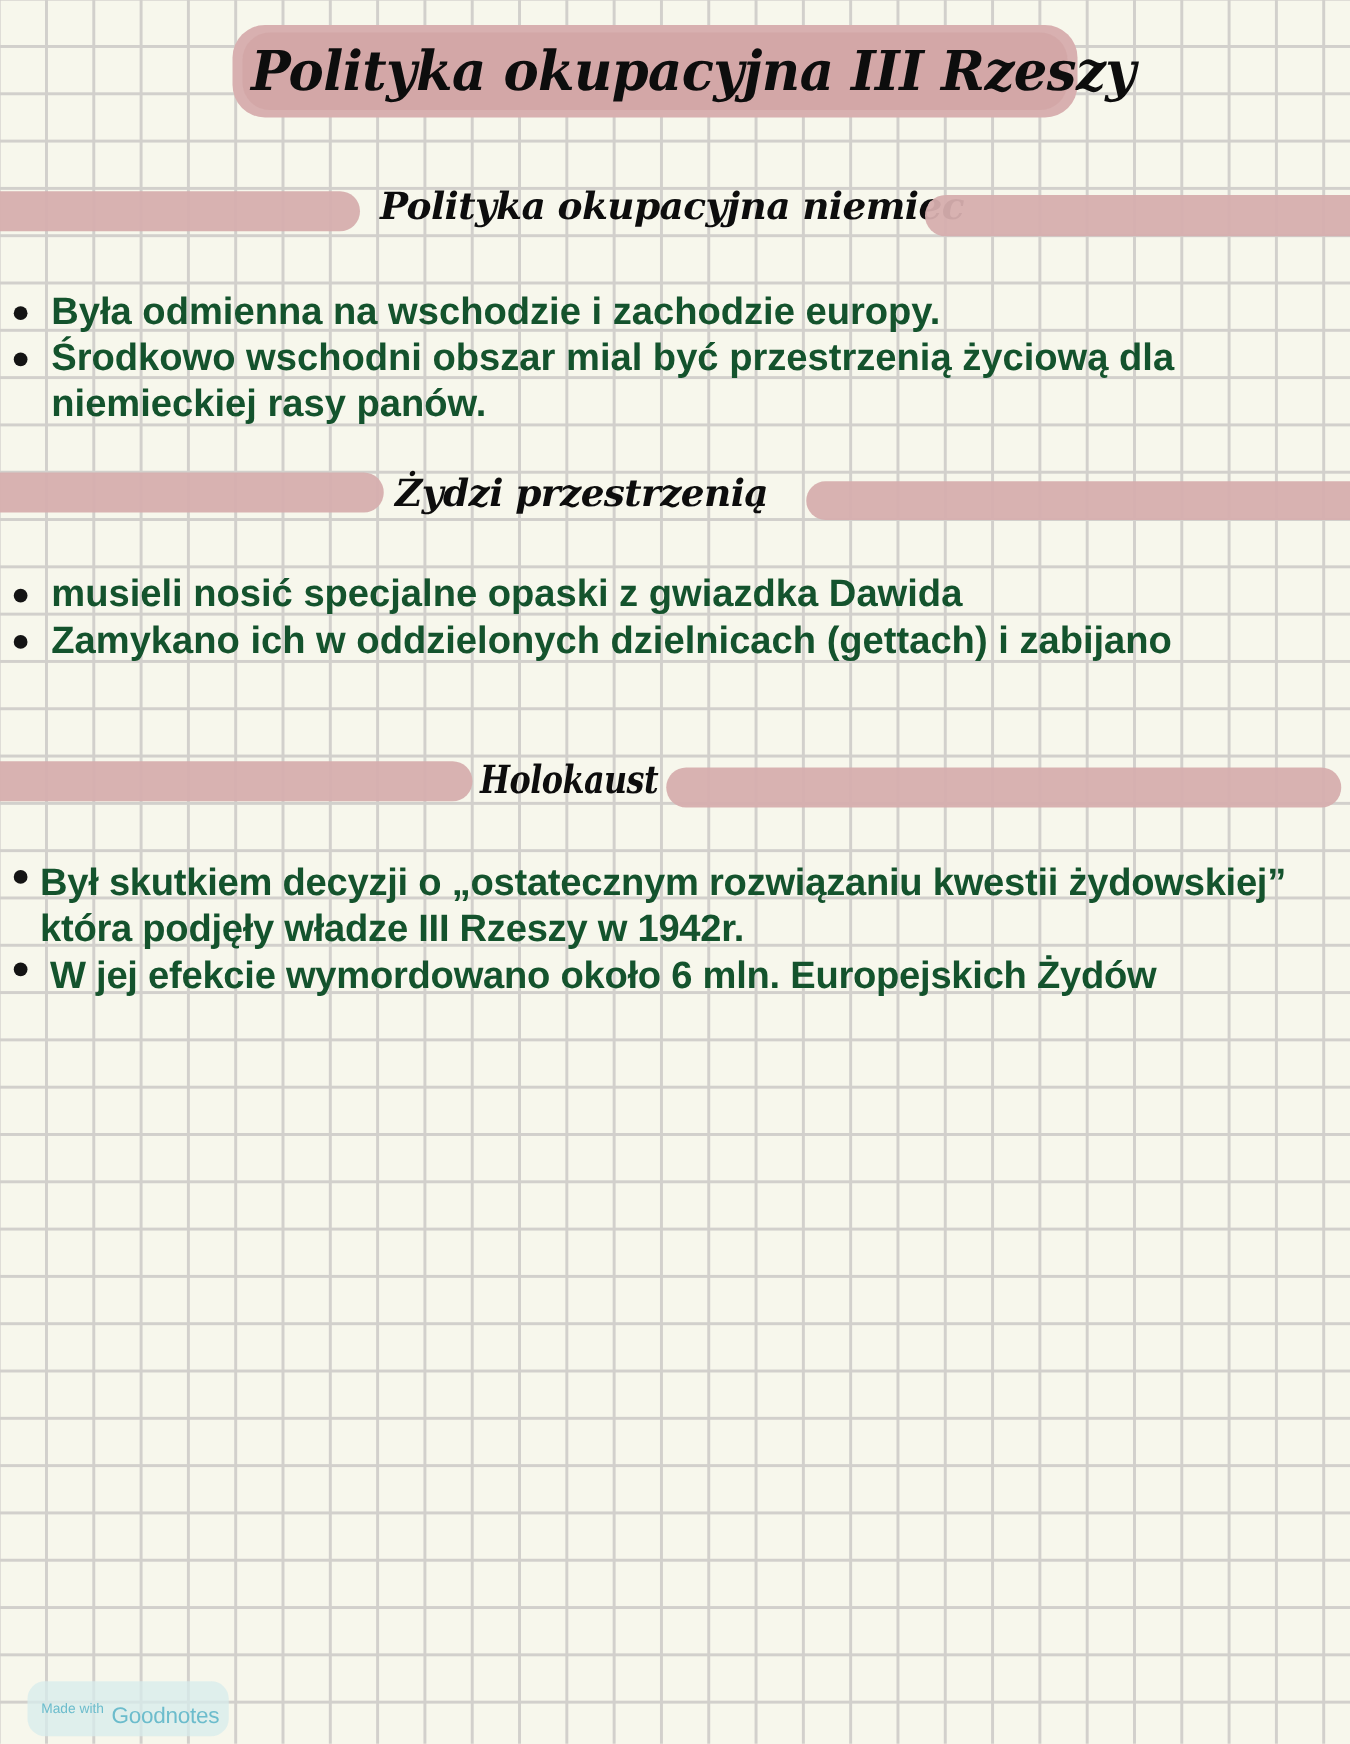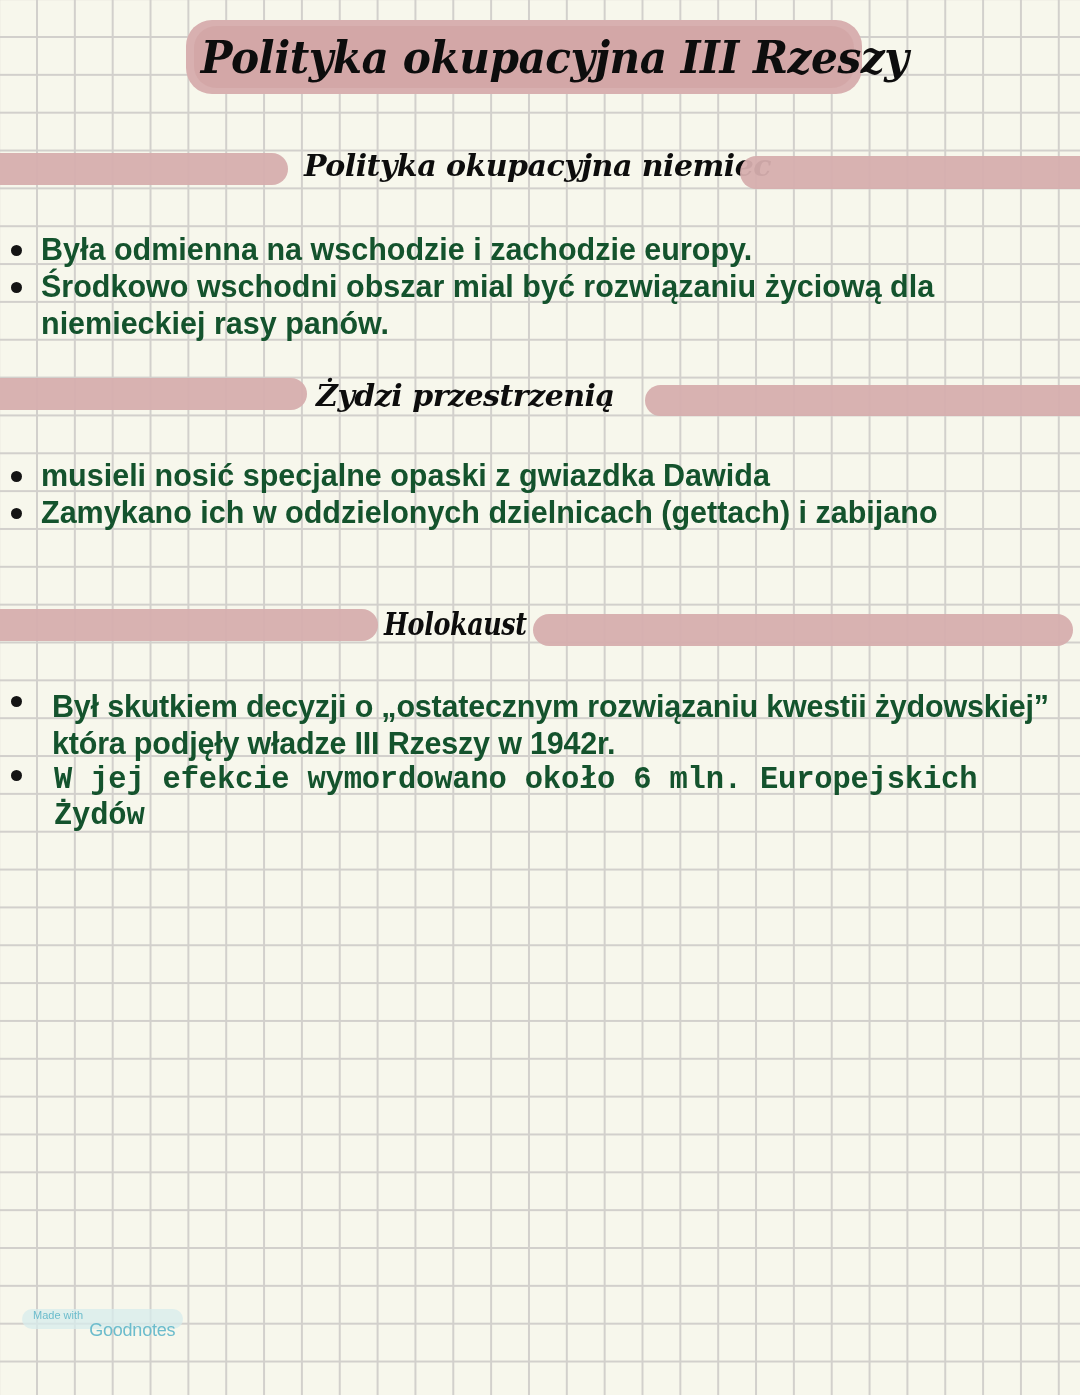--- a/index.html
+++ b/index.html
@@ -88,26 +88,26 @@
       left: 11px; top: 14px;
       width: 11px; height: 11px;
       border-radius: 50%;
       background: #141414;
     }
     .bullets.hol li .dot { top: 8px; }
 
     
     .badge {
       position: absolute;
-      left: 22px; top: 1309px;
-      height: 20px;
+      left: 22px; top: 1345px;
+      height: 44px;
       padding: 0 8px 0 11px;
       border-radius: 14px;
       background: rgba(215, 236, 236, 0.75);
-      display: flex; align-items: flex-start; gap: 6px;
+      display: flex; align-items: center; gap: 6px;
       color: #6cbccc;
       white-space: nowrap;
     }
     .badge .made { font-size: 11px; }
     .badge .brand { font-size: 18px; letter-spacing: -0.2px; margin-top: 11px; }
   </style>
 </head>
 <body>
 
 <div class="title-wrap">
@@ -119,21 +119,21 @@
 <div class="section-heading" style="left:304px; top:148px; font-size:30px;">Polityka okupacyjna niemiec</div>
 <div class="bar right" style="left:740px; top:156px; width:340px; height:33px;"></div>
 
 <ul class="bullets" style="left:0; top:231px; width:1060px;">
   <li>
     <span class="dot"></span>
     <span>Była odmienna na wschodzie i zachodzie europy.</span>
   </li>
   <li style="padding-right:110px;">
     <span class="dot"></span>
-    <span>Środkowo wschodni obszar mial być rozwiązaniu życiową dla niemieckiej rasy panów.</span>
+    <span>Środkowo wschodni obszar mial być przestrzenią życiową dla niemieckiej rasy panów.</span>
   </li>
 </ul>
 
 <div class="bar" style="left:0; top:378px; width:307px; height:32px;"></div>
 <div class="section-heading" style="left:316px; top:378px; font-size:30px;">Żydzi przestrzenią</div>
 <div class="bar right" style="left:645px; top:385px; width:435px; height:31px;"></div>
 
 <ul class="bullets" style="left:0; top:457px; width:1060px;">
   <li>
     <span class="dot"></span>
@@ -143,25 +143,25 @@
     <span class="dot"></span>
     <span>Zamykano ich w oddzielonych dzielnicach (gettach) i zabijano</span>
   </li>
 </ul>
 
 <div class="bar" style="left:0; top:609px; width:378px; height:32px;"></div>
 <div class="section-heading" style="left:384px; top:606px; font-size:31px; transform:scaleX(0.82); transform-origin:left;">Holokaust</div>
 <div class="bar rounded-both" style="left:533px; top:614px; width:540px; height:32px;"></div>
 
 <ul class="bullets hol" style="left:0; top:688px; width:1080px; letter-spacing:-0.2px;">
-  <li style="padding-left:52px; padding-right:4px;">
+  <li style="padding-left:32px; padding-right:4px;">
     <span class="dot"></span>
     <span>Był skutkiem decyzji o „ostatecznym rozwiązaniu kwestii żydowskiej” która podjęły władze III Rzeszy w 1942r.</span>
   </li>
-  <li style="padding-left:54px;font-family:Liberation Mono, monospace;">
+  <li style="padding-left:40px;">
     <span class="dot"></span>
     <span>W jej efekcie wymordowano około 6 mln. Europejskich Żydów</span>
   </li>
 </ul>
 
 <div class="badge">
   <span class="made">Made with</span>
   <span class="brand">Goodnotes</span>
 </div>
 

